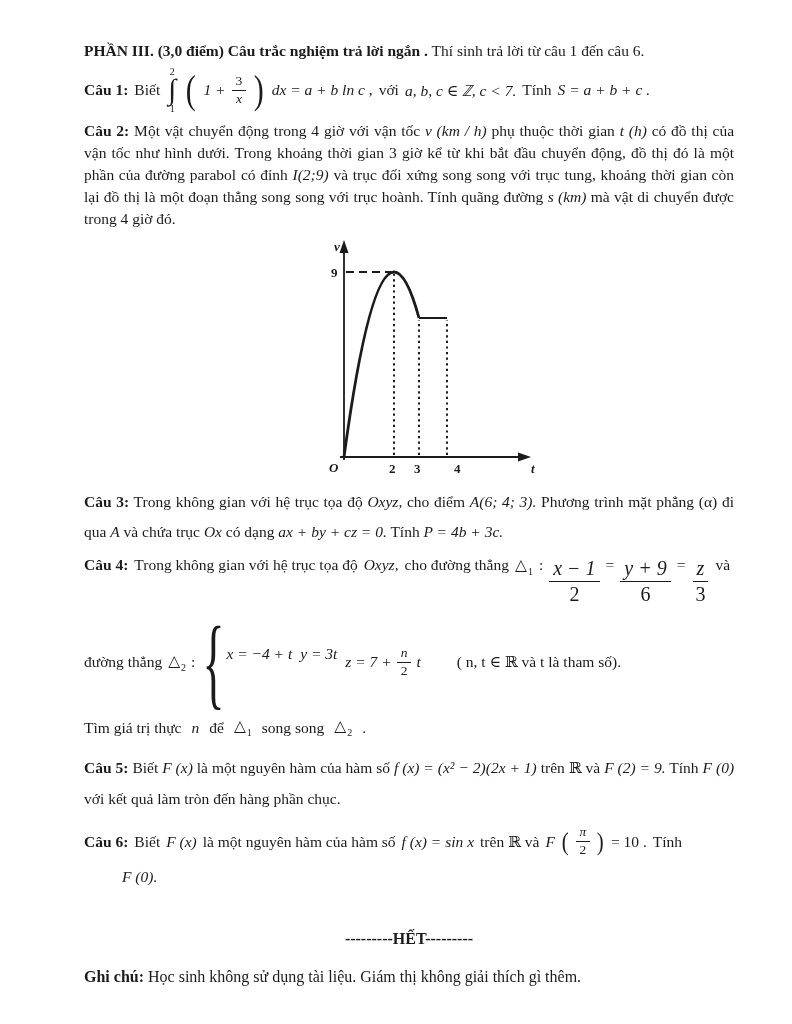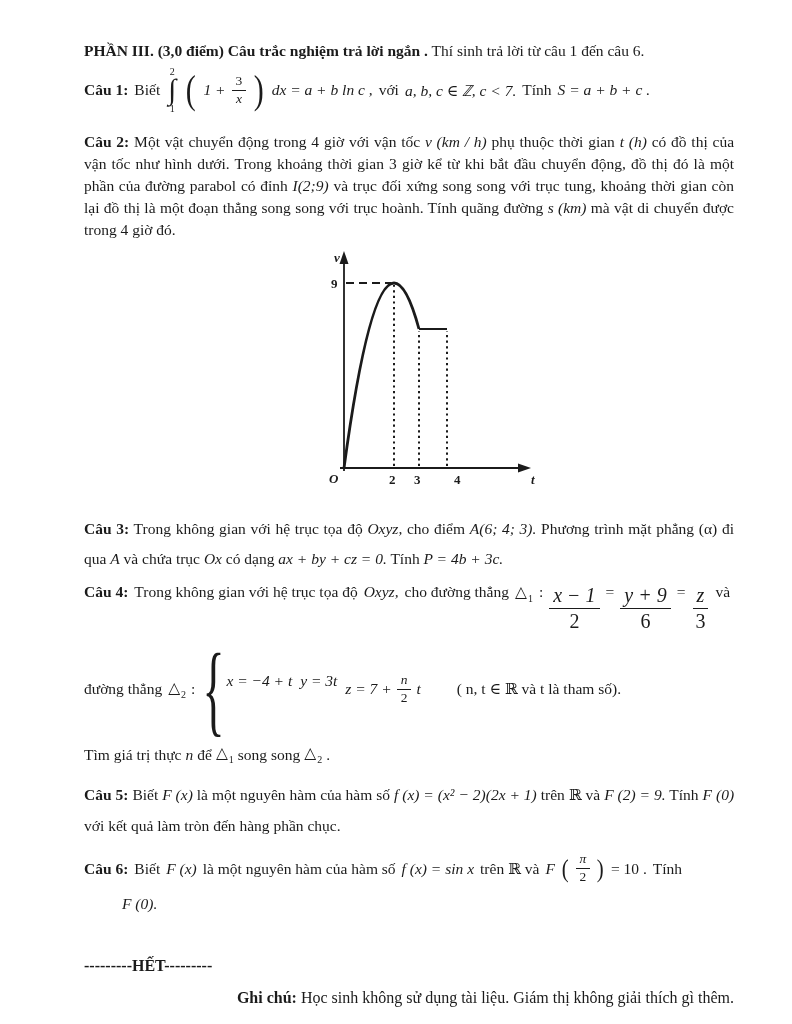--- a/index.html
+++ b/index.html
@@ -30,45 +30,45 @@
   
   .int{display:inline-flex;flex-direction:column;align-items:center;line-height:1;}
   .int .lim{font-size:10px;line-height:1;}
   .int .sg{font-size:29px;line-height:.82;padding:1px 2px 2px;}
 
   
   .bp{font-size:40px;font-weight:400;line-height:1;transform:scaleX(.75);display:inline-block;}
   .mp{font-size:26px;font-weight:400;line-height:1;transform:scaleX(.8);display:inline-block;}
 
   .q1{display:flex;align-items:center;gap:6px;margin:5px 0 3px;white-space:nowrap;}
-  .q2p{margin-top:17px;}
+  .q2p{margin-top:6px;}
 
   
   .fig{margin:8px 0 4px 244px;width:218px;}
   .fig svg text{font-family:"Liberation Serif","DejaVu Serif",serif;font-size:13px;fill:#1b1b1b;font-weight:600;}
   .fig svg text.it{font-style:italic;}
 
-  .q3p{margin-top:21px;line-height:1.95;}
+  .q3p{margin-top:5px;line-height:1.95;}
 
   .q4line{display:flex;align-items:flex-start;gap:6px;margin-top:9px;white-space:nowrap;}
   .q4line .frac{font-size:20px;}
   .q4sys{display:flex;align-items:center;margin:4px 0 2px;}
   .brace{font-size:102px;font-weight:200;line-height:1;transform:scaleX(.45);display:inline-block;
          margin:0 -12px 0 -6px;}
   .eqs{display:flex;gap:8px;}
   .eqrow{display:flex;align-items:center;gap:5px;}
   .sysnote{margin-left:36px;}
-  .timline{display:flex;align-items:center;gap:4px;margin:4px 0 14px;}
+  .timline{display:flex;align-items:center;gap:10px;margin:4px 0 14px;}
 
   .q5p{margin-top:8px;line-height:2.0;}
   .q6line{display:flex;align-items:center;gap:6px;margin-top:10px;white-space:nowrap;}
   .q6line2{margin-top:9px;display:flex;align-items:flex-end;gap:4px;margin-left:38px;}
 
-  .het{text-align:left;font-weight:bold;margin-top:44px;font-size:16px;}
-  .ghichu{text-align:right;margin-top:14px;font-size:16px;}
+  .het{text-align:center;font-weight:bold;margin-top:44px;font-size:16px;}
+  .ghichu{text-align:left;margin-top:20px;font-size:16px;}
 </style>
 </head>
 <body>
 
 <div class="page">
 
   <p class="para">
     <b>PHẦN III. (3,0 điểm) Câu trắc nghiệm trả lời ngắn .</b>
     <span>Thí sinh trả lời từ câu 1 đến câu 6.</span>
   </p>

